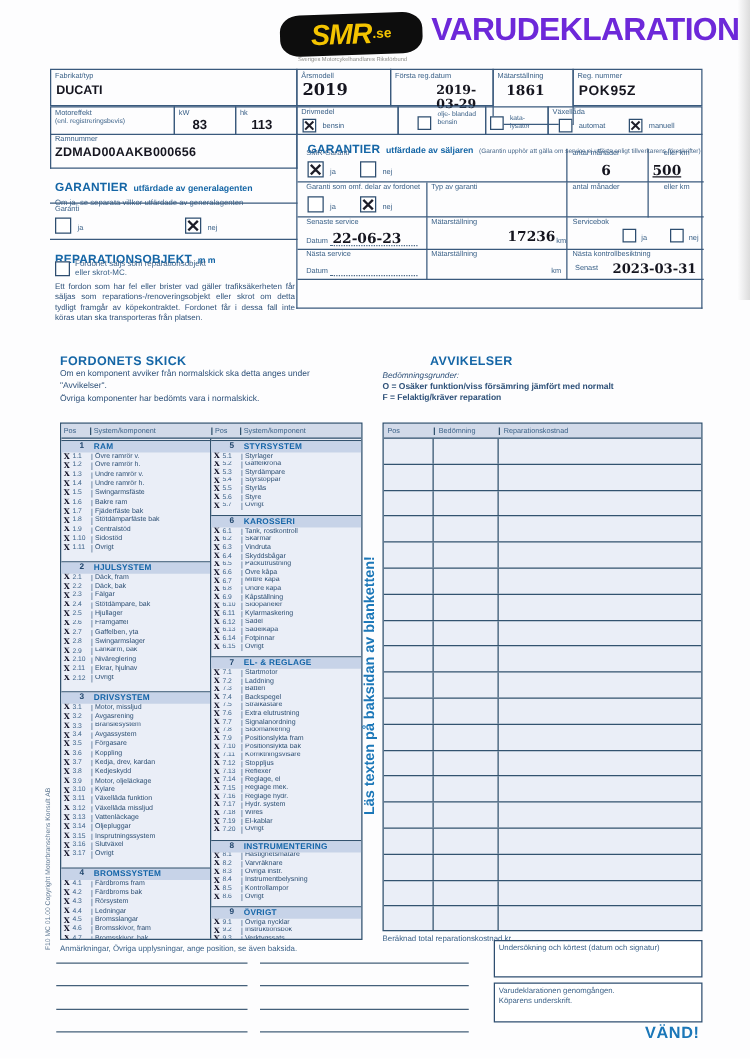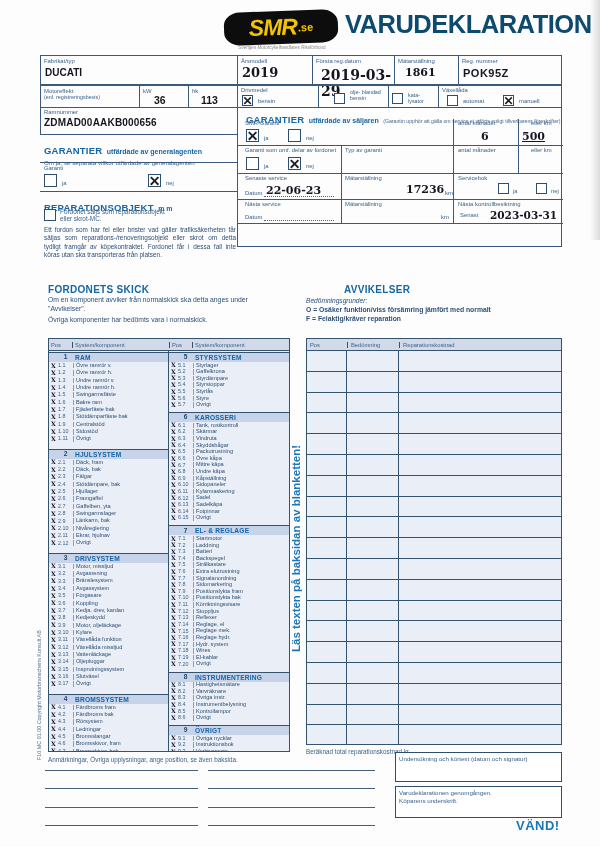--- a/index.html
+++ b/index.html
@@ -19,21 +19,21 @@
   .cb-lbl{font-size:5.9px;color:#3c6288;margin-left:2px;vertical-align:middle;}
   .vline{position:absolute;border-left:0.9px solid #3a5a7d;}
   .dotfill{flex:1;border-bottom:1px dotted #4a6785;margin:0 3px 1px 3px;}
   .wline{border-bottom:0.9px dotted #4a6785;display:inline-block;}
 
   
   .logo-blob{position:absolute;left:224px;top:11px;width:114px;height:33px;background:#0d0d0d;border-radius:16px/13px;transform:rotate(-2deg);display:flex;align-items:center;justify-content:center;}
   .logo-main{color:#f4c400;font-style:italic;font-weight:900;font-size:23px;letter-spacing:-1px;font-family:"Liberation Sans",sans-serif;}
   .logo-se{color:#f4c400;font-weight:900;font-size:11px;margin-left:1px;}
   .logo-cap{position:absolute;left:221px;top:45px;width:122px;font-size:4.6px;color:#8a8a86;text-align:center;}
-  .title{position:absolute;left:345px;top:10px;font-size:25.5px;font-weight:bold;color:#0c4a6e;letter-spacing:-0.5px;white-space:nowrap;}
+  .title{position:absolute;left:345px;top:10px;font-size:25.5px;font-weight:bold;color:#6d28d9;letter-spacing:-0.5px;white-space:nowrap;}
   .subtitle{position:absolute;left:347px;top:37px;font-size:13px;font-weight:bold;color:#1668a3;}
 
   
   .cl-panel{left:48px;top:338px;width:242px;height:414px;background:#eaeef7;border:1px solid #33536f;box-sizing:border-box;overflow:hidden;}
   .cl-htr{height:11px;display:flex;background:#d2dae9;border-bottom:1px solid #33536f;font-size:5.8px;color:#3c6288;align-items:center;}
   .cl-hc{padding-left:2px;box-sizing:border-box;}
   .cl-body{display:flex;}
   .cl-col{width:120px;box-sizing:border-box;padding-top:1px;}
   .cl-col.col0{border-right:1px solid #33536f;}
   .cl-sec{margin-bottom:4px;border-top:0.8px solid #33536f;}
@@ -85,38 +85,38 @@
   <div class="cell" style="left:40px;top:55px;width:198px;height:30px;">
     <div class="lbl" style="padding:2px 0 0 3px;">Fabrikat/typ</div>
     <div class="v-sans" style="font-size:10px;padding:3px 0 0 4px;">DUCATI</div>
   </div>
   <div class="cell" style="left:237px;top:55px;width:76px;height:30px;">
     <div class="lbl" style="padding:2px 0 0 3px;">Årsmodell</div>
     <div class="v-serif" style="font-size:13px;padding:1px 0 0 4px;">2019</div>
   </div>
   <div class="cell" style="left:312px;top:55px;width:83px;height:30px;">
     <div class="lbl" style="padding:2px 0 0 3px;">Första reg.datum</div>
-    <div class="v-serif" style="font-size:14px;padding:3px 0 0 8px;">2019-03-29</div>
-  </div>
-  <div class="cell" style="left:394px;top:55px;width:65px;height:30px;">
+    <div class="v-serif" style="font-size:10px;padding:3px 0 0 8px;margin-left:28px;">2019-03-29</div>
+  </div>
+  <div class="cell" style="left:394px;top:55px;width:65px;height:45px;">
     <div class="lbl" style="padding:2px 0 0 3px;">Mätarställning</div>
     <div class="v-serif" style="font-size:11px;font-weight:600;padding:2px 0 0 10px;">1861</div>
   </div>
   <div class="cell" style="left:458px;top:55px;width:104px;height:30px;">
     <div class="lbl" style="padding:2px 0 0 3px;">Reg. nummer</div>
     <div class="v-sans" style="font-size:11px;padding:3px 0 0 4px;letter-spacing:.5px;">POK95Z</div>
   </div>
 
   <div class="cell" style="left:40px;top:85px;width:100px;height:23px;">
     <div class="lbl" style="padding:2px 0 0 3px;">Motoreffekt</div>
     <div class="lbl2" style="padding:1px 0 0 3px;">(enl. registreringsbevis)</div>
   </div>
   <div class="cell" style="left:139px;top:85px;width:50px;height:23px;">
     <div class="lbl" style="padding:2px 0 0 3px;">kW</div>
-    <div class="v-sans" style="font-size:10.5px;padding:0 0 0 14px;">36</div>
+    <div class="v-sans" style="font-size:10.5px;padding:0 0 0 14px;">83</div>
   </div>
   <div class="cell" style="left:188px;top:85px;width:50px;height:23px;">
     <div class="lbl" style="padding:2px 0 0 3px;">hk</div>
     <div class="v-sans" style="font-size:10.5px;padding:0 0 0 12px;">113</div>
   </div>
   <div class="cell" style="left:237px;top:85px;width:82px;height:23px;">
     <div class="lbl" style="padding:1px 0 0 3px;">Drivmedel</div>
     <span class="cb" style="position:absolute;left:4px;top:9px;">
         <span class="cbm">✕</span>
       </span>

